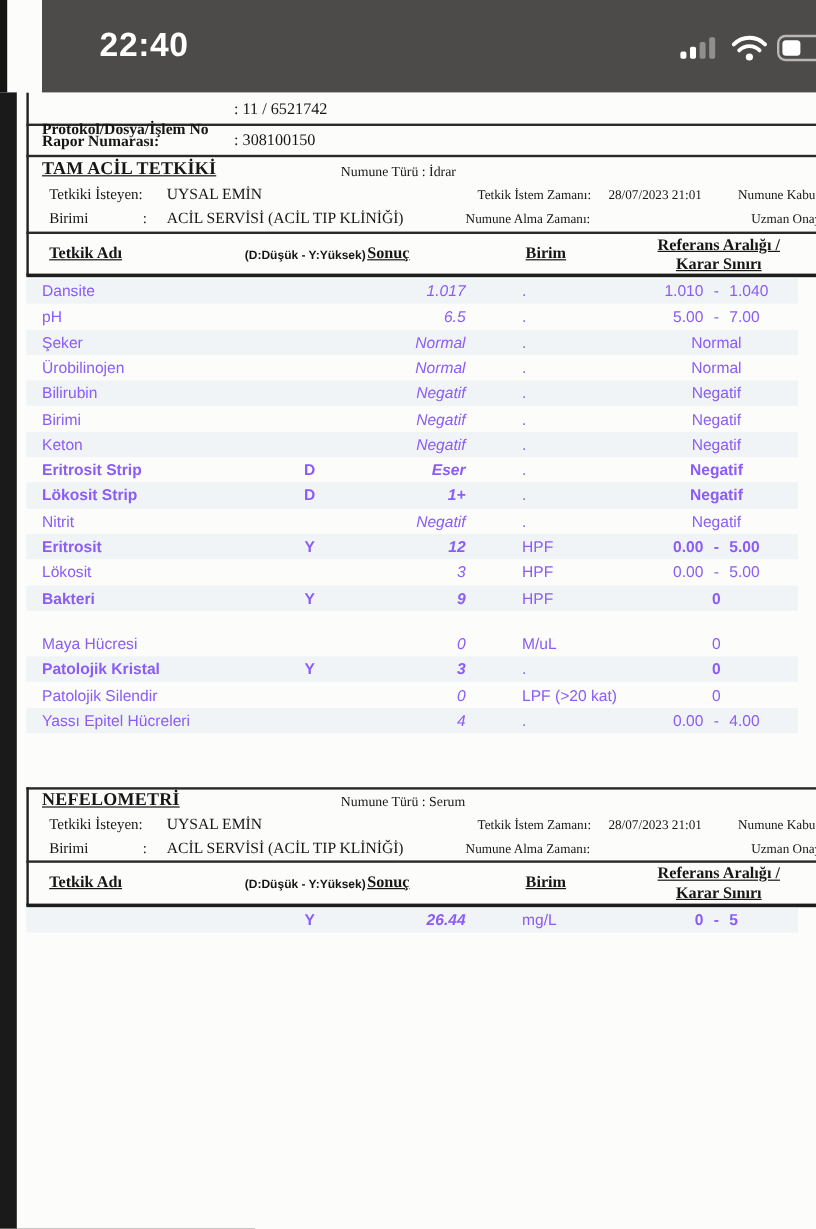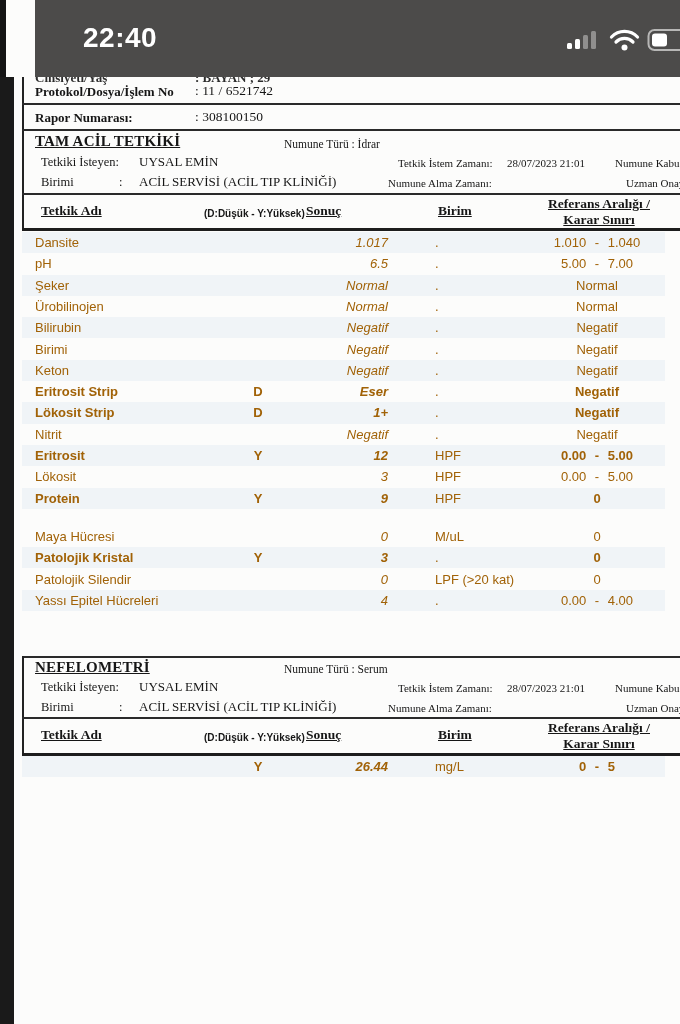--- a/index.html
+++ b/index.html
@@ -24,21 +24,21 @@
   .sec-title{font:bold 15px "Liberation Serif",serif;text-decoration:underline;letter-spacing:.2px;}
   .sample{font:11.5px "Liberation Serif",serif;}
   .ilabel{font:12.5px "Liberation Serif",serif;}
   .ival{font:13px "Liberation Serif",serif;}
   .rsmall{font:11px "Liberation Serif",serif;}
   .hname{font:bold 13.5px "Liberation Serif",serif;text-decoration:underline;text-align:right;}
   .hflag{font:bold 10px "Liberation Sans",sans-serif;}
   .href{position:absolute;left:475px;width:220px;text-align:center;font:bold 13.5px "Liberation Serif",serif;line-height:16px;}
   .href div{text-decoration:underline;}
   
-  .trow{position:absolute;left:8px;right:15px;height:21.3px;font:13px "Liberation Sans",sans-serif;color:#a16207;}
+  .trow{position:absolute;left:8px;right:15px;height:21.3px;font:13px "Liberation Sans",sans-serif;color:#8b5cf6;}
   .trow.b{font-weight:bold;}
   .trow.b .c-unit{font-weight:normal;}
   .trow.band{background:rgba(213,226,240,.30);}
   .cell{position:absolute;top:0;line-height:21.3px;white-space:nowrap;}
   .c-name{left:13px;}
   .c-flag{left:224px;width:24px;text-align:center;}
   .c-result{left:246px;width:120px;text-align:right;font-style:italic;}
   .c-unit{left:413px;}
   .c-ref{left:490px;width:170px;text-align:center;word-spacing:5px;}
 </style>
@@ -78,26 +78,22 @@
   <div class="leftstrip"></div>
 
   <div class="doc">
 
     <div class="vl" style="top:0;height:153px"></div>
     <div class="hl" style="top:26px"></div>
     <div class="hl" style="top:52px"></div>
     <div class="hl" style="top:116px"></div>
     <div class="hl thick" style="top:151px"></div>
 
-    <div class="clipped">
-      <span class="abs blabel" style="left:21px;top:-7px">Cinsiyeti/Yaş</span>
-      <span class="abs blabel" style="left:181px;top:-7px">: BAYAN ; 29</span>
-    </div>
-
-    <span class="abs blabel" style="left:21px;top:7px">Protokol/Dosya/İşlem No</span>
+
+    <span class="abs blabel" style="left:21px;top:23px">Protokol/Dosya/İşlem No</span>
     <span class="abs bval" style="left:181px;top:6px">: 11 / 6521742</span>
     <span class="abs blabel" style="left:21px;top:33px">Rapor Numarası:</span>
     <span class="abs bval" style="left:181px;top:32px">: 308100150</span>
 
     <div>
       <span class="abs sec-title" style="left:21px;top:56px">TAM ACİL TETKİKİ</span>
       <span class="abs sample" style="left:270px;top:61px">Numune Türü : İdrar</span>
 
       <span class="abs ilabel" style="left:27px;top:78px">Tetkiki İsteyen:</span>
       <span class="abs ival" style="left:125px;top:77px">UYSAL EMİN</span>
@@ -199,21 +195,21 @@
             <span class="cell c-ref">0.00 - 5.00</span>
           </div>
           <div class="trow" style="top: 389.3px;">
             <span class="cell c-name">Lökosit</span>
             <span class="cell c-flag"></span>
             <span class="cell c-result">3</span>
             <span class="cell c-unit">HPF</span>
             <span class="cell c-ref">0.00 - 5.00</span>
           </div>
           <div class="trow b band" style="top: 410.6px;">
-            <span class="cell c-name">Protein</span>
+            <span class="cell c-name">Bakteri</span>
             <span class="cell c-flag">Y</span>
             <span class="cell c-result">9</span>
             <span class="cell c-unit">HPF</span>
             <span class="cell c-ref">0</span>
           </div>
           <div class="trow" style="top: 448.9px;">
             <span class="cell c-name">Maya Hücresi</span>
             <span class="cell c-flag"></span>
             <span class="cell c-result">0</span>
             <span class="cell c-unit">M/uL</span>

